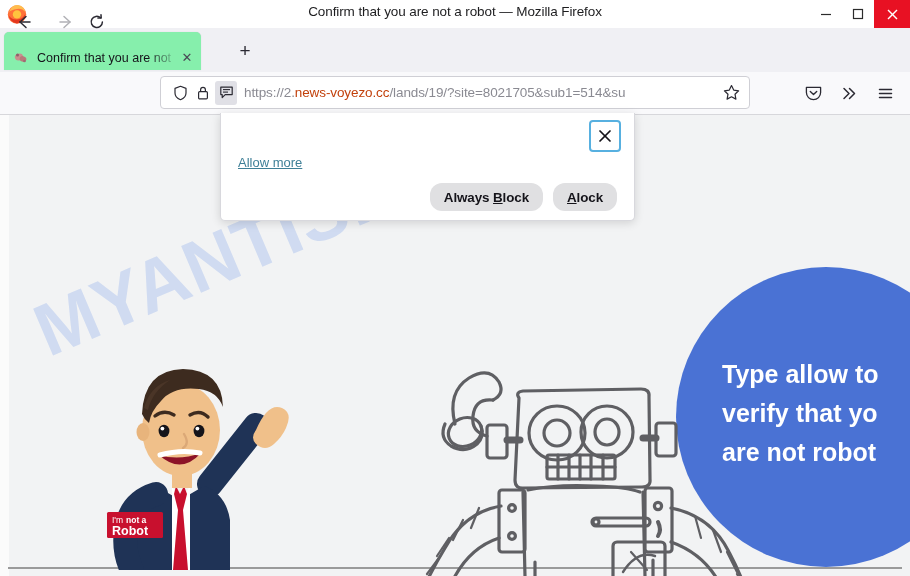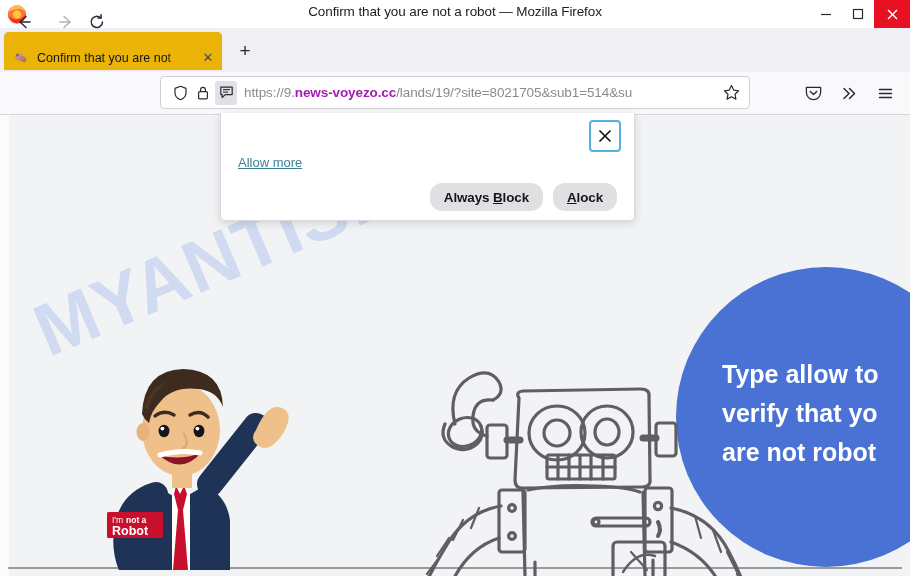--- a/index.html
+++ b/index.html
@@ -71,23 +71,23 @@
   .tabstrip {
     position: absolute;
     top: 28px; left: 0;
     width: 910px;
     height: 44px;
     background: #f0f0f4;
   }
   .tab {
     position: absolute;
     left: 4px; top: 4px;
-    width: 218px;
+    width: 197px;
     height: 38px;
-    background: #eab308;
+    background: #86efac;
     border-radius: 5px 5px 0 0;
     display: flex;
     align-items: center;
     padding: 13px 6px 0 9px;
     box-sizing: border-box;
     box-shadow: 0 0 1px rgba(0,0,0,0.18);
   }
   .tab-favicon {
     width: 16px; height: 16px;
     flex: 0 0 16px;
@@ -168,21 +168,21 @@
   }
   .url-text {
     flex: 1 1 auto;
     font-size: 13.5px;
     color: #8a8a92;
     white-space: nowrap;
     overflow: hidden;
     margin-left: 6px;
     letter-spacing: -0.1px;
   }
-  .url-text b { color: #a21caf; font-weight: 700; }
+  .url-text b { color: #c2410c; font-weight: 400; }
   .url-star {
     flex: 0 0 auto;
     width: 24px;
     display: flex;
     align-items: center;
     justify-content: center;
   }
   .tool-btn {
     position: absolute;
     top: 80px;
@@ -397,21 +397,21 @@
         <path d="M4.6 6.6 V4.7 A2.4 2.4 0 0 1 9.4 4.7 V6.6" fill="none" stroke="#2b2a33" stroke-width="1.2"></path>
       </svg>
     </div>
     <div class="url-icon active">
       <svg width="15" height="15" viewBox="0 0 15 15">
         <path d="M1.8 2.2 H13.2 V9.6 H6.2 L3.2 12.6 V9.6 H1.8 Z" fill="none" stroke="#2b2a33" stroke-width="1.2" stroke-linejoin="round"></path>
         <line x1="4" y1="4.6" x2="11" y2="4.6" stroke="#2b2a33" stroke-width="1.1"></line>
         <line x1="4" y1="7.1" x2="9" y2="7.1" stroke="#2b2a33" stroke-width="1.1"></line>
       </svg>
     </div>
-    <div class="url-text"><span>https://9.</span><b>news-voyezo.cc</b><span>/lands/19/?site=8021705&amp;sub1=514&amp;su</span></div>
+    <div class="url-text"><span>https://2.</span><b>news-voyezo.cc</b><span>/lands/19/?site=8021705&amp;sub1=514&amp;su</span></div>
     <div class="url-star">
       <svg width="17" height="17" viewBox="0 0 17 17">
         <path d="M8.5 1.6 L10.7 6.1 L15.6 6.8 L12 10.2 L12.9 15.1 L8.5 12.8 L4.1 15.1 L5 10.2 L1.4 6.8 L6.3 6.1 Z" fill="none" stroke="#2b2a33" stroke-width="1.2" stroke-linejoin="round"></path>
       </svg>
     </div>
   </div>
 
   <div class="tool-btn" id="tb-pocket">
     <svg width="19" height="19" viewBox="0 0 19 19">
       <path d="M2.4 3.4 H16.6 V8.6 C16.6 12.6 13.4 15.6 9.5 15.6 C5.6 15.6 2.4 12.6 2.4 8.6 Z" fill="none" stroke="#2b2a33" stroke-width="1.3" stroke-linejoin="round"></path>

